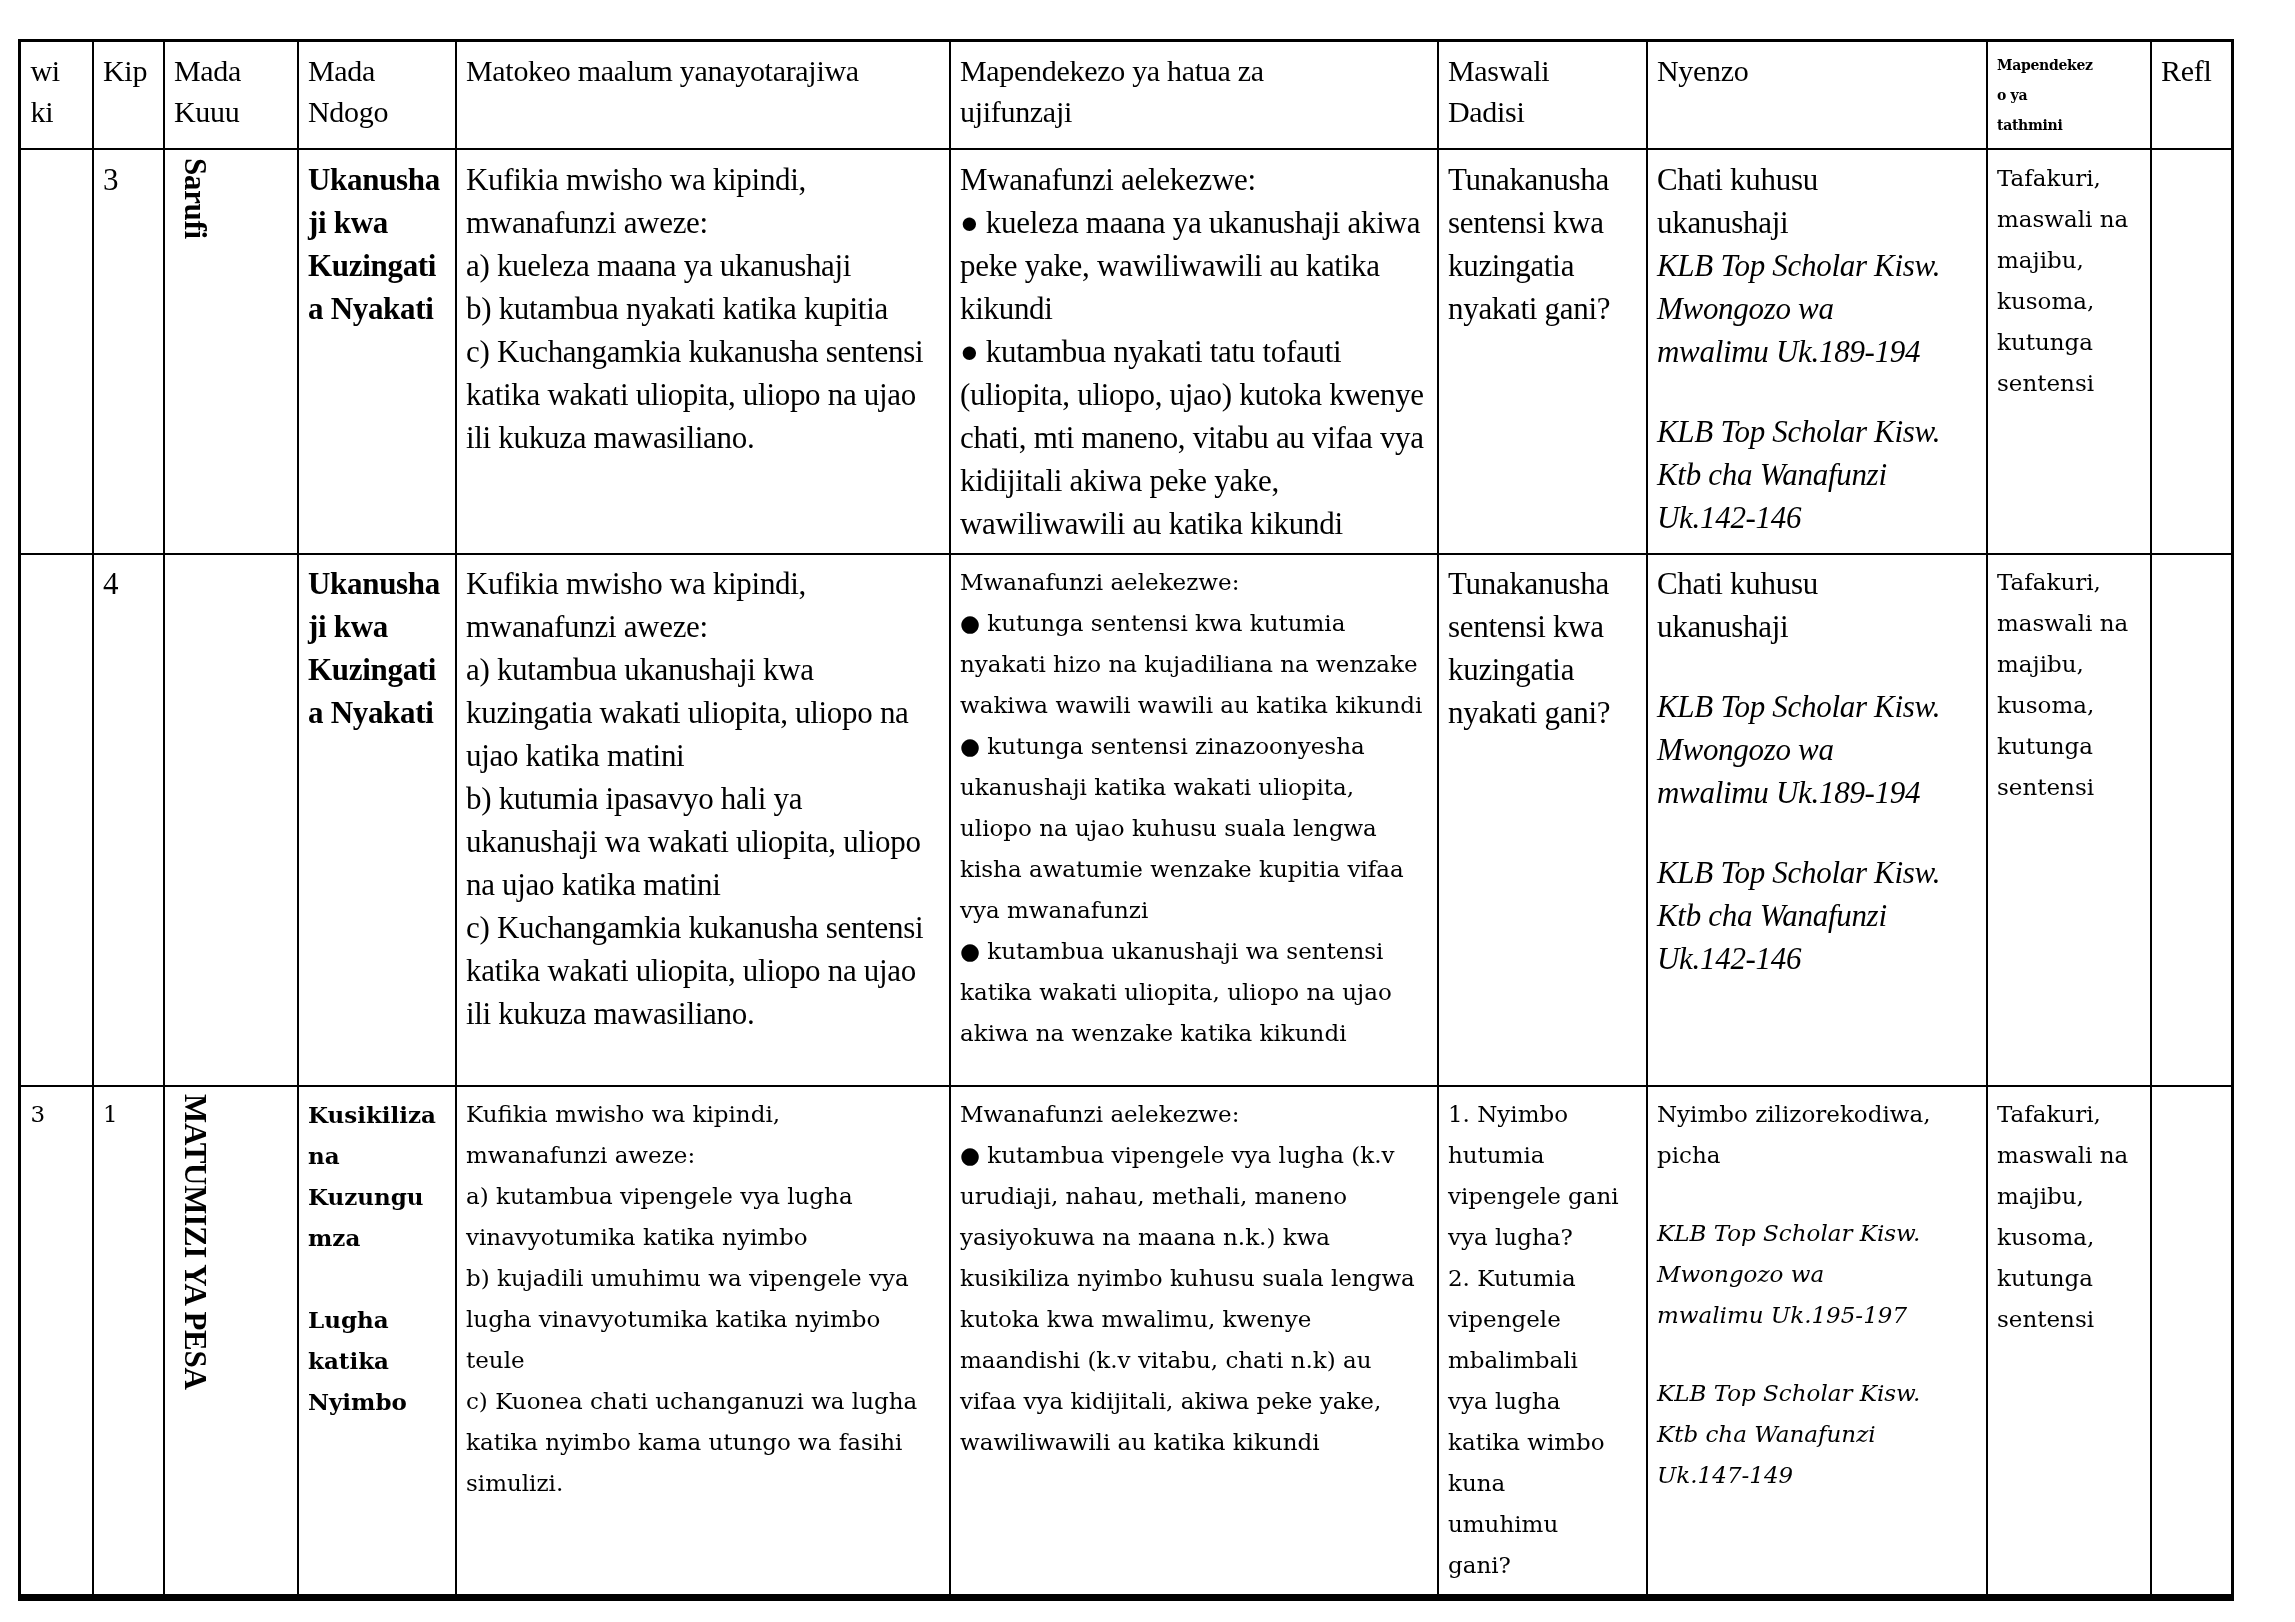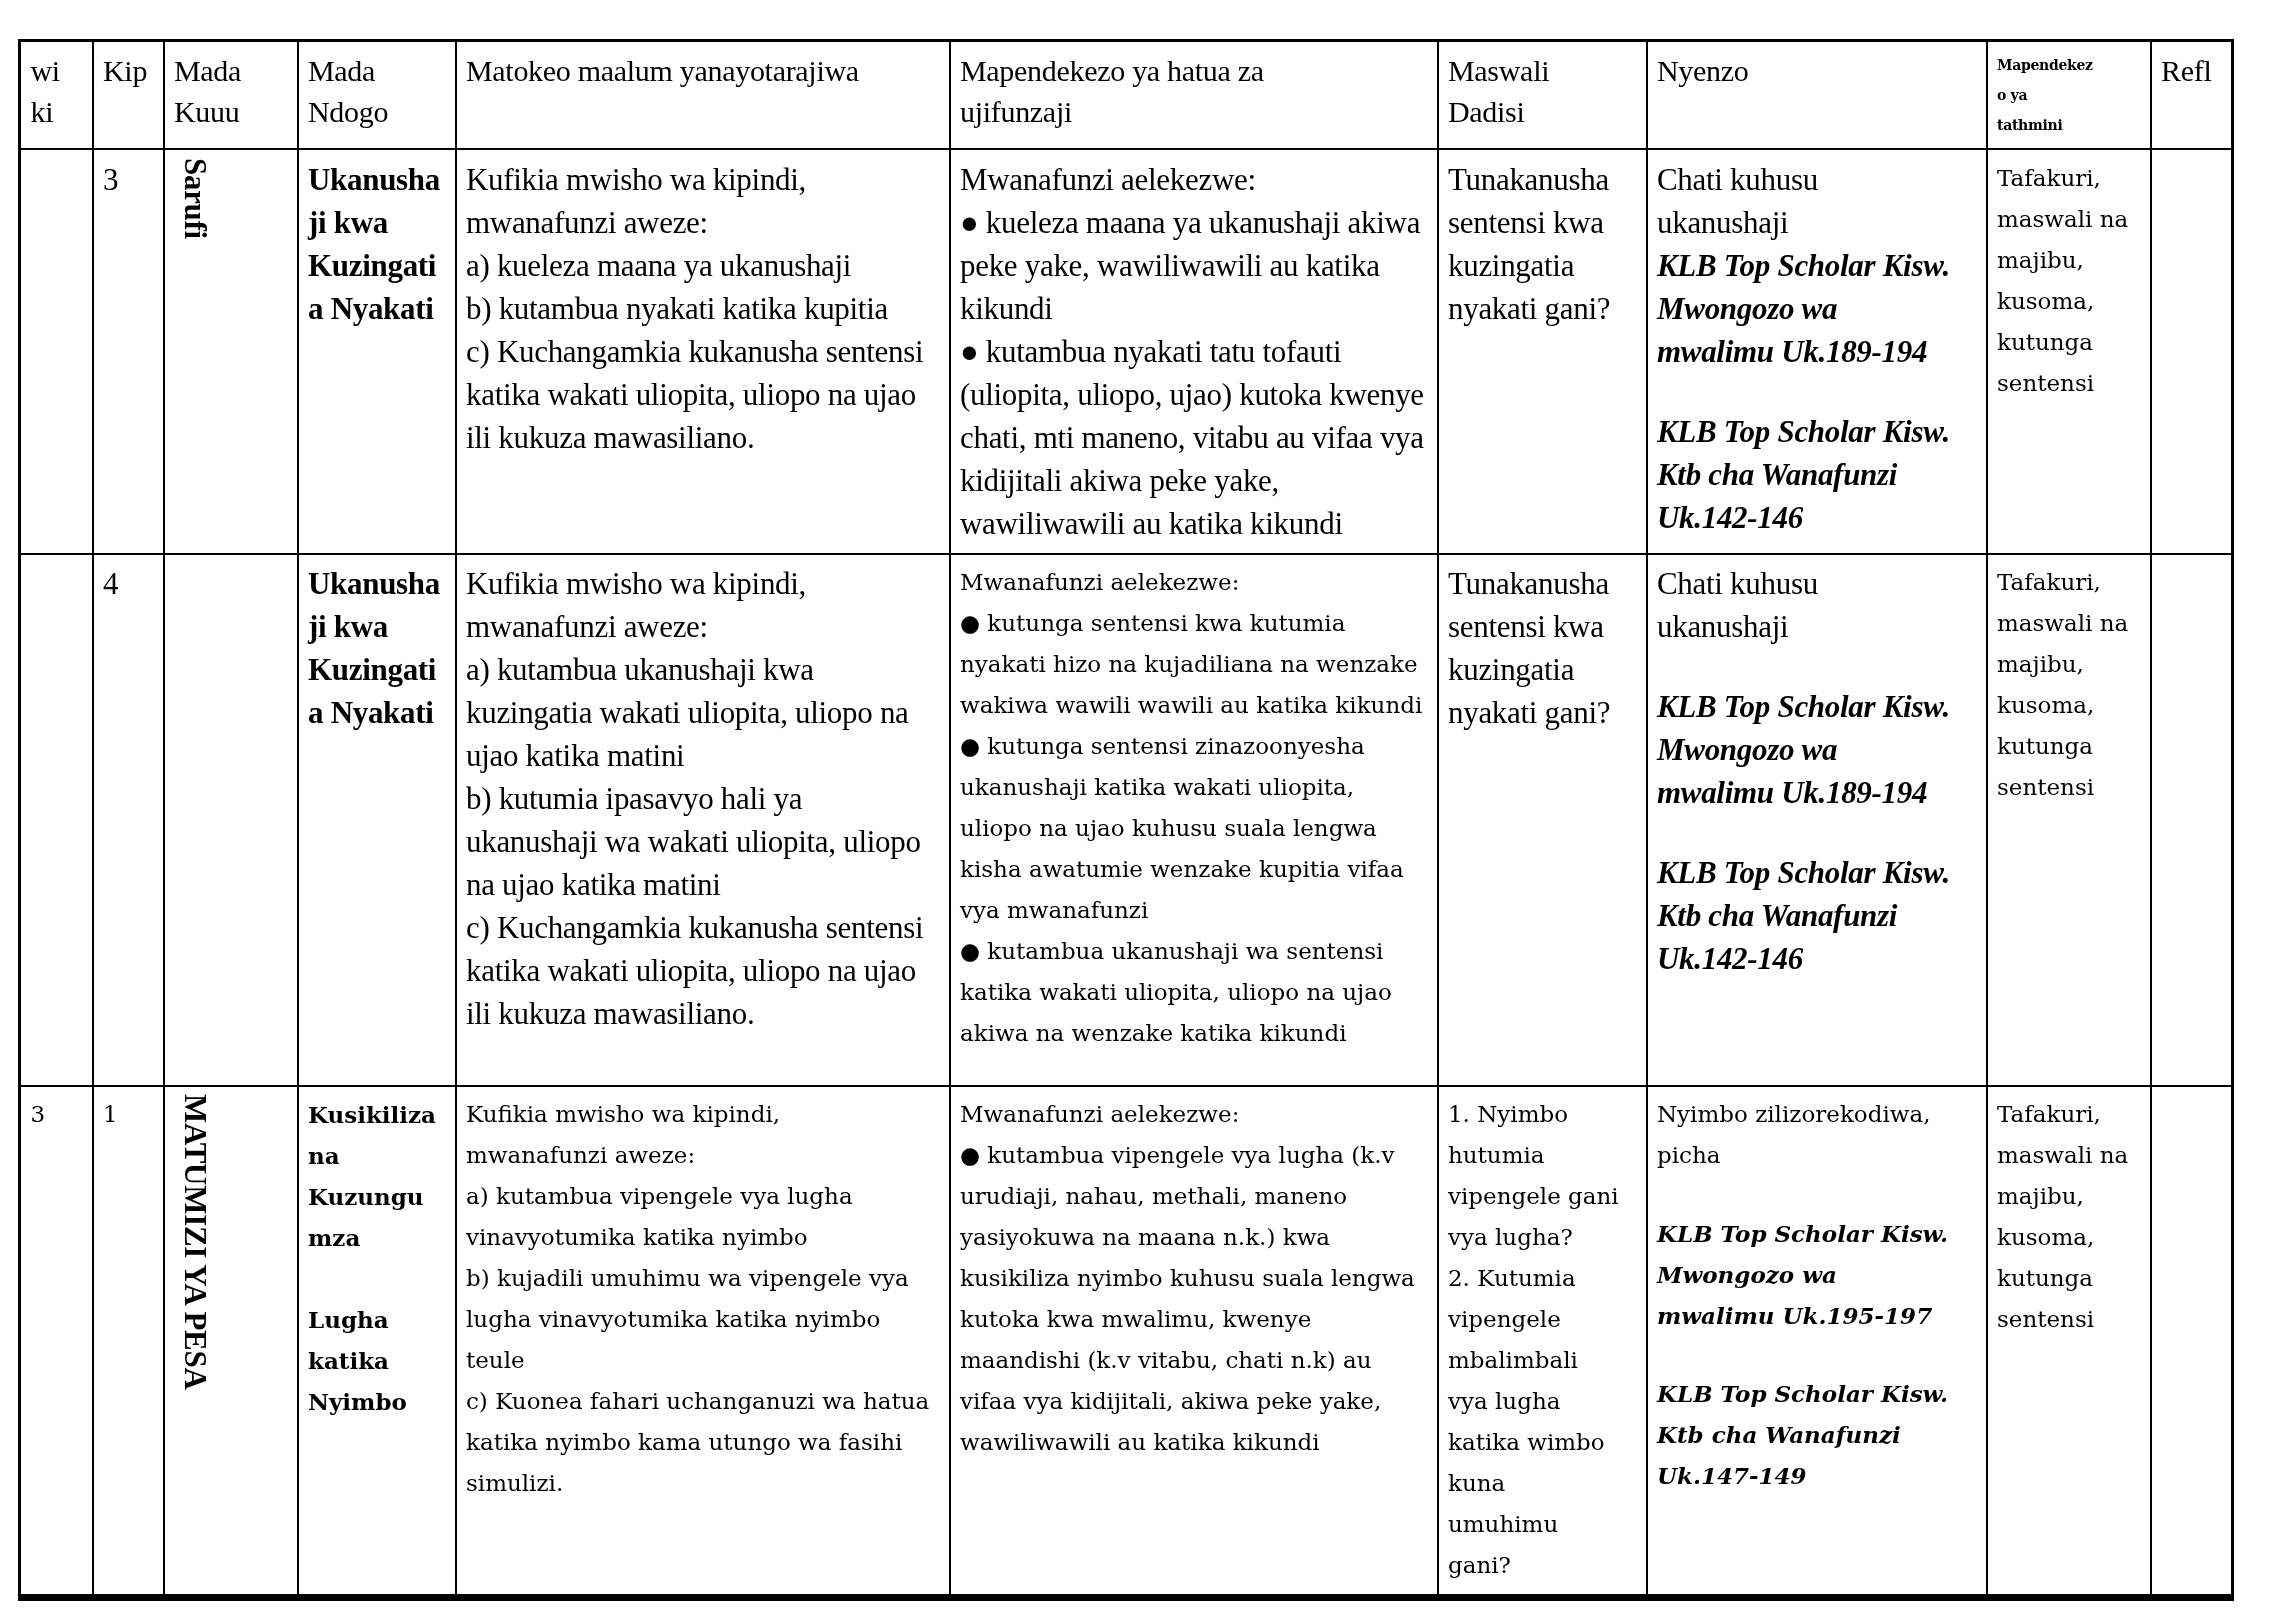--- a/index.html
+++ b/index.html
@@ -25,21 +25,21 @@
     overflow:hidden;
   }
   
   .narrow{font-family:"Liberation Serif", serif;font-size:31px;line-height:43px;letter-spacing:-0.3px;}
   .wide{font-family:"DejaVu Serif", serif;font-size:23px;line-height:41px;}
   .h-n{font-family:"Liberation Serif", serif;font-size:30px;line-height:41px;font-weight:normal;letter-spacing:-0.3px;}
   .h-w{font-family:"DejaVu Serif", serif;font-size:14px;line-height:30px;font-weight:bold;letter-spacing:-0.3px;}
   .bold{font-weight:bold;}
   th{white-space:pre-line;}
   .block{white-space:pre-line;overflow-wrap:break-word;}
-  .bi{font-weight:bold;font-style:italic;}
+  .bi{font-weight:normal;font-style:italic;}
   .gap{height:37px;}
   .vert{padding-right:31px;}
   .vtext{writing-mode:vertical-rl;font-weight:bold;}
 </style>
 </head>
 <body>
 
 <div class="sheet">
   <table>
     <colgroup>
@@ -204,21 +204,21 @@
 
 Lugha
 katika
 Nyimbo</div>
           </td>
           <td class="wide">
             <div class="block">Kufikia mwisho wa kipindi,
 mwanafunzi aweze:</div>
             <div class="block">a) kutambua vipengele vya lugha vinavyotumika katika nyimbo</div>
             <div class="block">b) kujadili umuhimu wa vipengele vya lugha vinavyotumika katika nyimbo teule</div>
-            <div class="block">c) Kuonea fahari uchanganuzi wa hatua katika nyimbo kama utungo wa fasihi simulizi.</div>
+            <div class="block">c) Kuonea chati uchanganuzi wa lugha katika nyimbo kama utungo wa fasihi simulizi.</div>
           </td>
           <td class="wide">
             <div class="block">Mwanafunzi aelekezwe:</div>
             <div class="block">● kutambua vipengele vya lugha (k.v urudiaji, nahau, methali, maneno yasiyokuwa na maana n.k.) kwa kusikiliza nyimbo kuhusu suala lengwa kutoka kwa mwalimu, kwenye maandishi (k.v vitabu, chati n.k) au vifaa vya kidijitali, akiwa peke yake, wawiliwawili au katika kikundi</div>
           </td>
           <td class="wide">
             <div class="block">1. Nyimbo
 hutumia
 vipengele gani
 vya lugha?</div>

